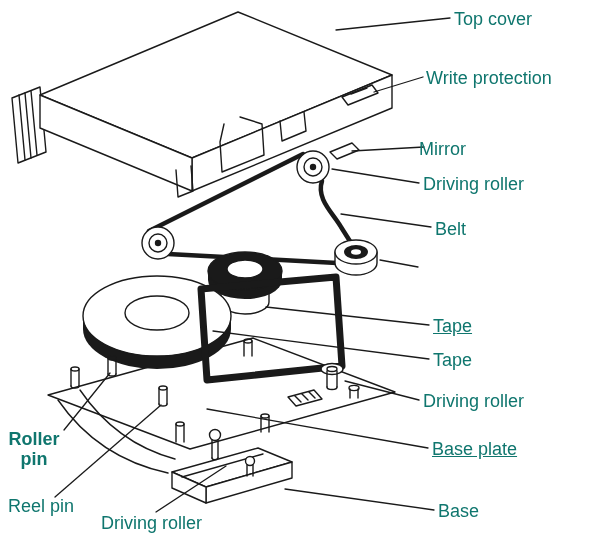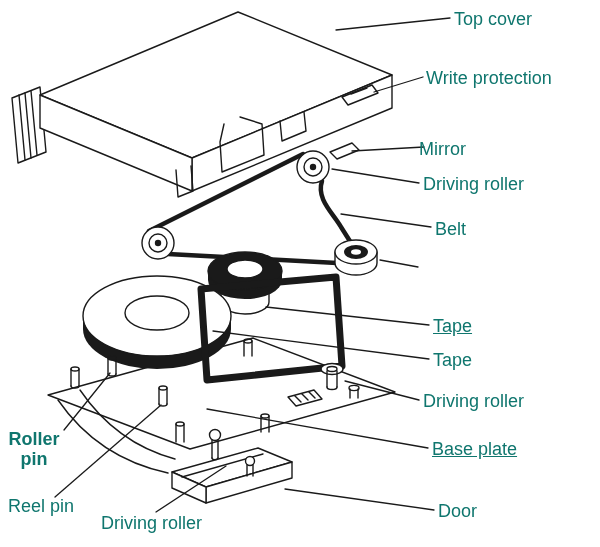--- a/index.html
+++ b/index.html
@@ -196,18 +196,18 @@
 
   <div class="lbl" style="left:454px; top:9px;">Top cover</div>
   <div class="lbl" style="left:426px; top:68px;">Write protection</div>
   <div class="lbl" style="left:419px; top:139px;">Mirror</div>
   <div class="lbl" style="left:423px; top:174px;">Driving roller</div>
   <div class="lbl" style="left:435px; top:219px;">Belt</div>
   <div class="lbl" style="left:433px; top:316px;text-decoration:underline;">Tape</div>
   <div class="lbl" style="left:433px; top:350px;">Tape</div>
   <div class="lbl" style="left:423px; top:391px;">Driving roller</div>
   <div class="lbl" style="left:432px; top:439px;text-decoration:underline;">Base plate</div>
-  <div class="lbl" style="left:438px; top:501px;">Door</div>
+  <div class="lbl" style="left:438px; top:501px;">Base</div>
   <div class="lbl lbl--wrap" style="left:6px; top:429px;font-weight:bold;">Roller pin</div>
   <div class="lbl" style="left:0;   top:496px;margin-left:8px;">Reel pin</div>
   <div class="lbl" style="left:101px; top:513px;">Driving roller</div>
 
 </div>
 
 </body></html>

